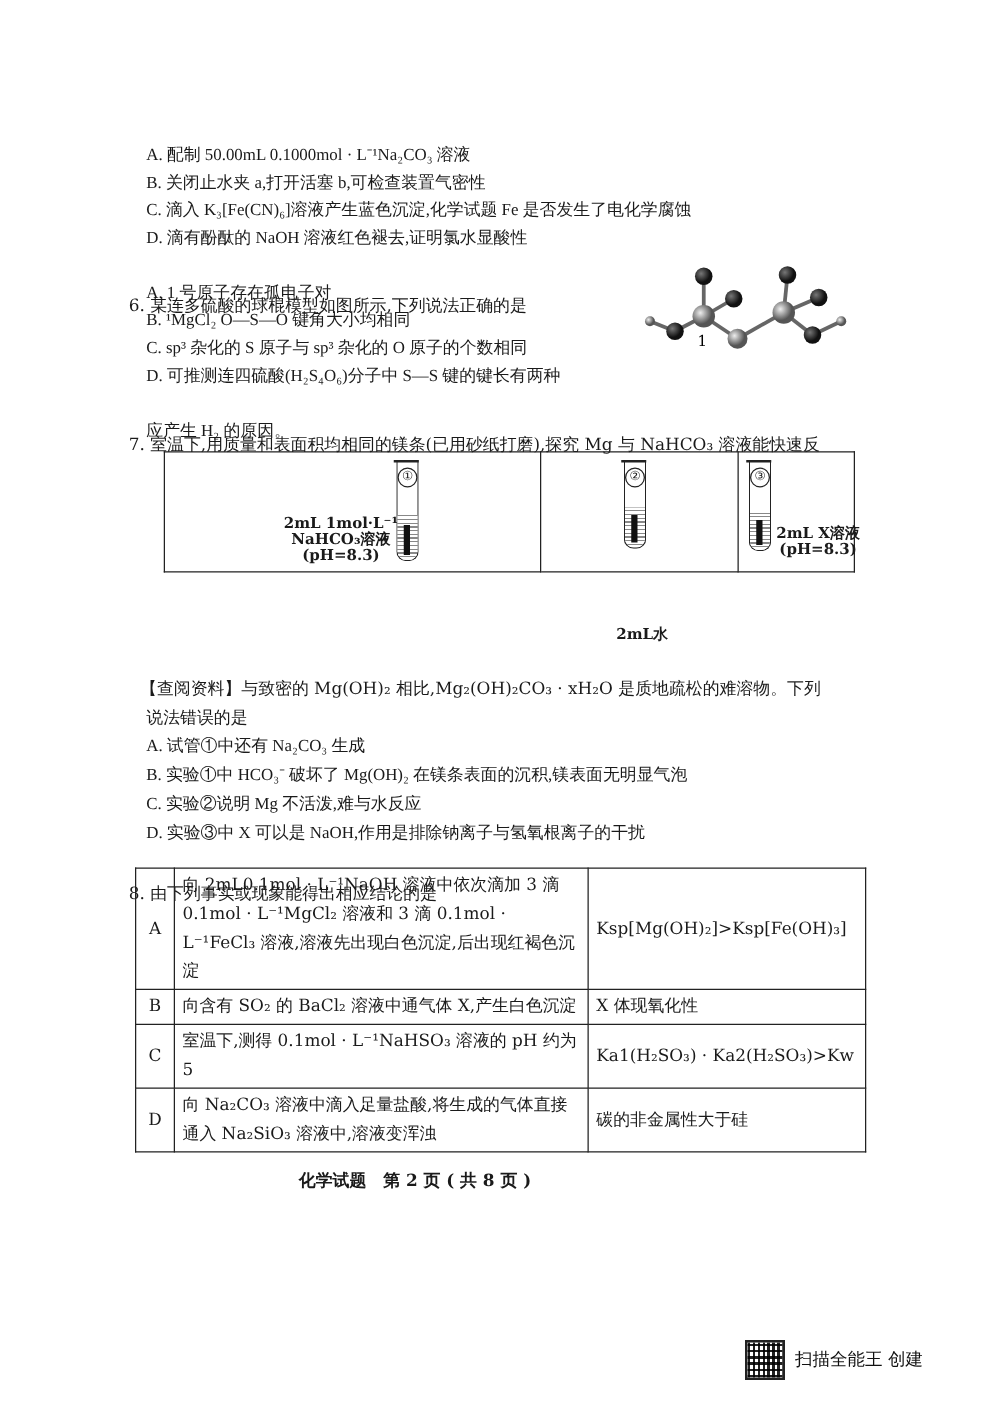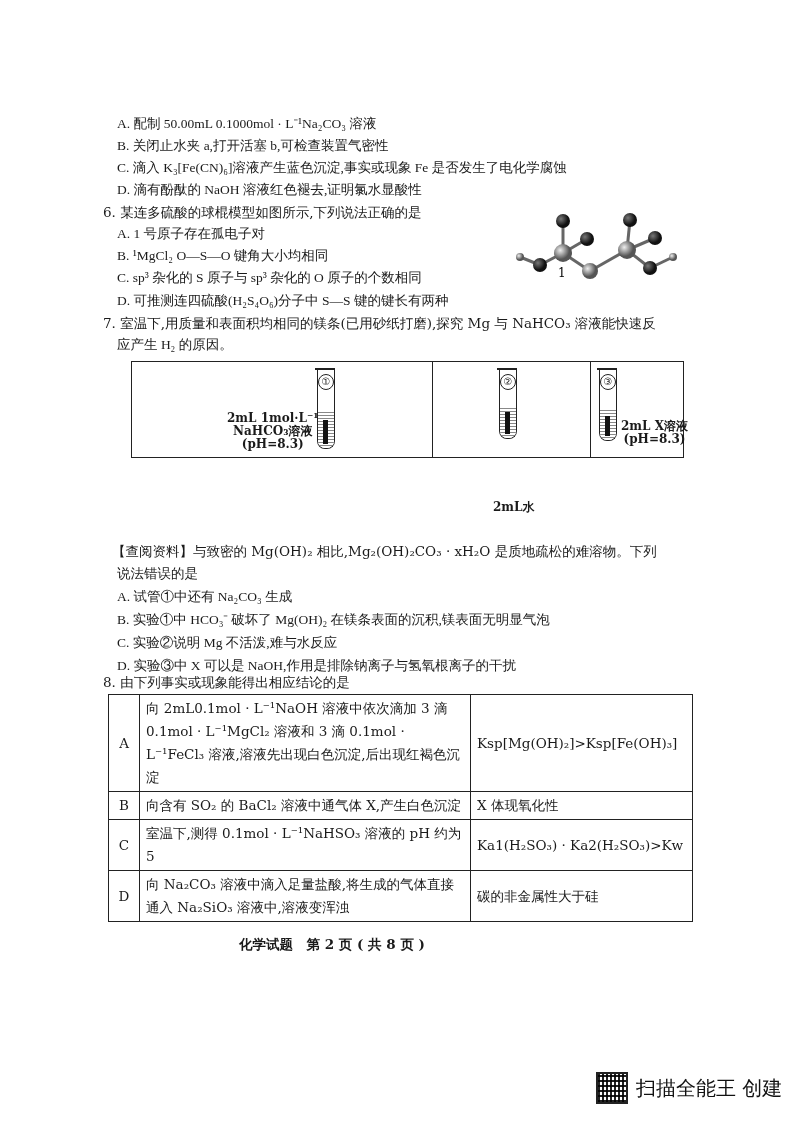--- a/index.html
+++ b/index.html
@@ -3,21 +3,21 @@
 <meta charset="utf-8">
 <style>
   html, body { margin: 0; padding: 0; background: #ffffff; }
   body {
     width: 793px; height: 1123px; position: relative; overflow: hidden;
     font-family: "DejaVu Serif", "Liberation Serif", serif;
     color: #1a1a1a; font-size: 13.5px;
   }
   .line { position: absolute; white-space: nowrap; line-height: 20px; }
   .opt { left: 117px; font-family: Liberation Serif, serif; }
-  .q { left: 103px; }
+  .q { left: 103px; margin-top: 33px; }
 
   
   .molecule { position: absolute; left: 505px; top: 205px; width: 180px; height: 80px; }
 
   
   .t7 { position: absolute; left: 131px; top: 361px; width: 553px; border-collapse: collapse; }
   .t7 td { border: 1.5px solid #222; vertical-align: top; padding: 0; }
   .t7 .img-cell { height: 95px; position: relative; }
   .t7 .txt-cell { padding: 4px 6px; line-height: 23px; font-size: 13.5px; }
 
@@ -36,28 +36,28 @@
   .t8 th { height: 24px; }
   .t8 .key { width: 18px; text-align: center; }
   .t8 .fact { width: 318px; }
 
   .footer { position: absolute; left: 0; width: 664px; top: 936px; text-align: center; font-size: 13.5px; font-weight: bold; }
   .watermark { position: absolute; left: 596px; top: 1072px; display: flex; align-items: center; }
   .qr { width: 32px; height: 32px; background:
       repeating-linear-gradient(90deg, #222 0 2px, #fff 2px 4px),
       repeating-linear-gradient(0deg, #222 0 2px, #fff 2px 5px);
       background-blend-mode: multiply; border: 2px solid #222; box-sizing: border-box; }
-  .wm-text { margin-left: 8px; font-family: "DejaVu Sans", sans-serif; font-size: 20px; color: #111; }
+  .wm-text { margin-left: 8px; font-family: "DejaVu Sans", sans-serif; font-size: 14px; color: #111; }
 </style>
 </head>
 <body>
 
 <div class="line opt" style="top:114px">A. 配制 50.00mL 0.1000mol · L⁻¹Na₂CO₃ 溶液</div>
 <div class="line opt" style="top:136px">B. 关闭止水夹 a,打开活塞 b,可检查装置气密性</div>
-<div class="line opt" style="top:158px">C. 滴入 K₃[Fe(CN)₆]溶液产生蓝色沉淀,事实或现象 Fe 是否发生了电化学腐蚀</div>
+<div class="line opt" style="top:158px">C. 滴入 K₃[Fe(CN)₆]溶液产生蓝色沉淀,化学试题 Fe 是否发生了电化学腐蚀</div>
 <div class="line opt" style="top:180px">D. 滴有酚酞的 NaOH 溶液红色褪去,证明氯水显酸性</div>
 
 <div class="line q" style="top:202px">6. 某连多硫酸的球棍模型如图所示,下列说法正确的是</div>
 <div class="line opt" style="top:224px">A. 1 号原子存在孤电子对</div>
 <div class="line opt" style="top:246px">B. ¹MgCl₂ O—S—O 键角大小均相同</div>
 <div class="line opt" style="top:268px">C. sp³ 杂化的 S 原子与 sp³ 杂化的 O 原子的个数相同</div>
 <div class="line opt" style="top:291px">D. 可推测连四硫酸(H₂S₄O₆)分子中 S—S 键的键长有两种</div>
 
 <svg class="molecule" viewBox="0 0 180 80">
   <defs>

